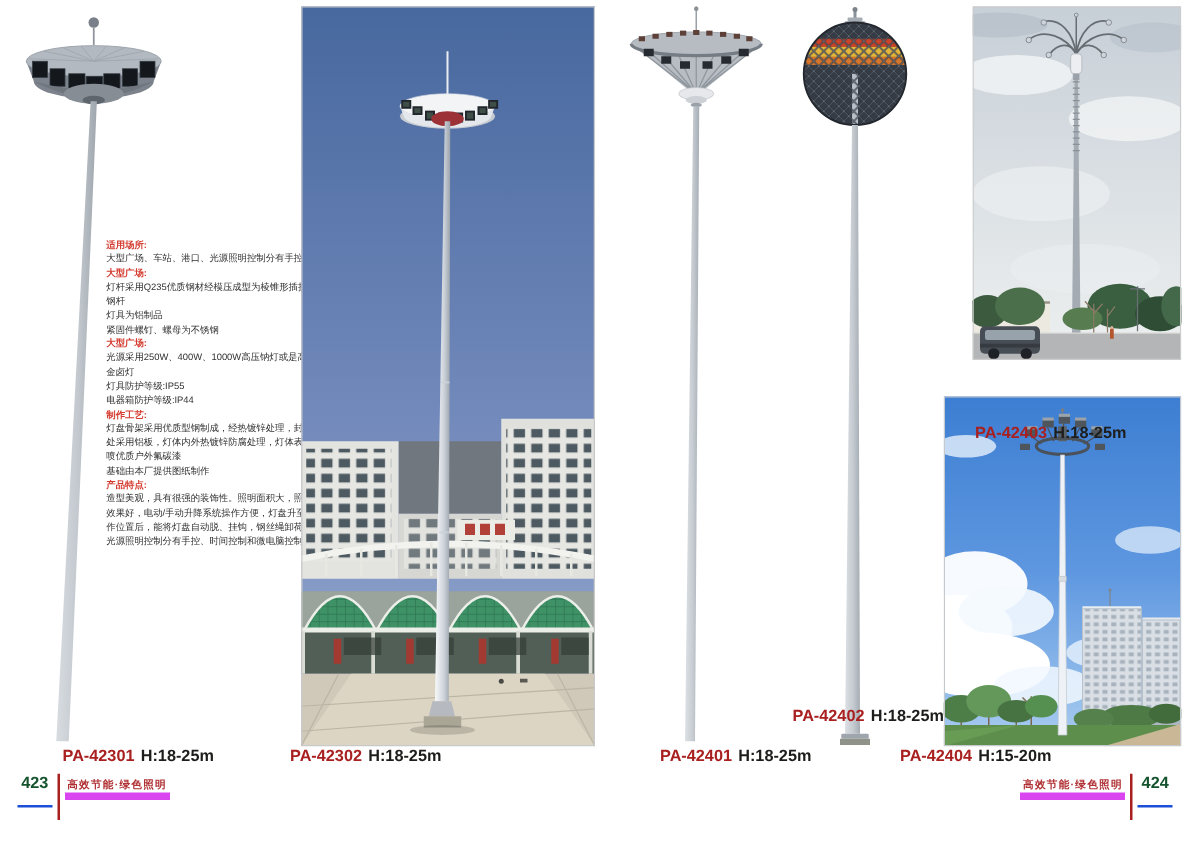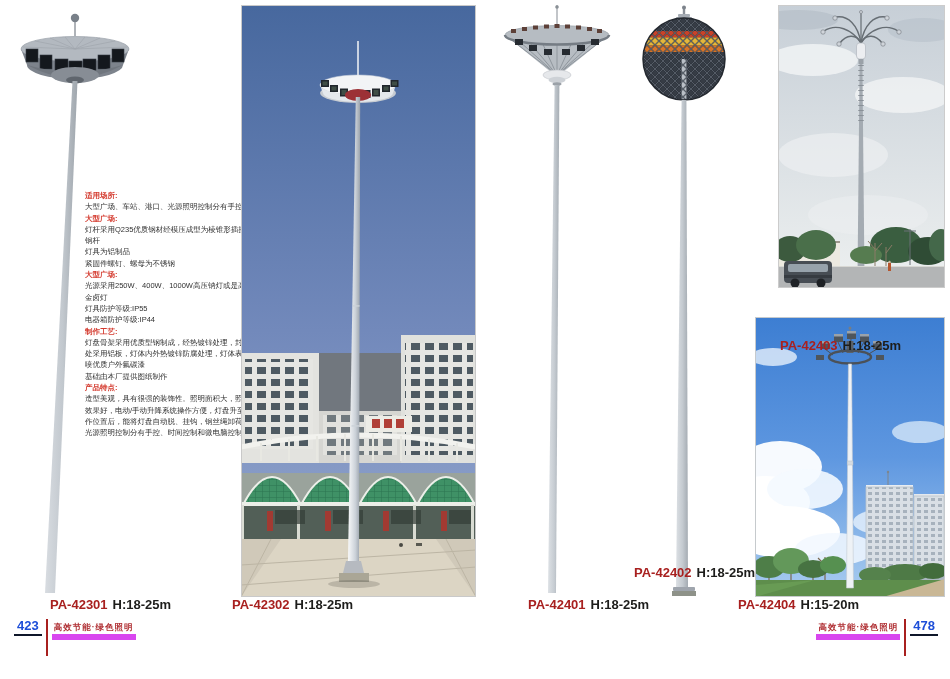--- a/index.html
+++ b/index.html
@@ -10,22 +10,22 @@
   
   .spec{position:absolute;left:85px;top:190px;width:172px;font-size:7.5px;
         line-height:11.3px;color:#303030;}
   .spec-h{color:#d43a2e;font-weight:bold;}
   
   .label{position:absolute;font-size:13px;font-weight:bold;line-height:13px;
          white-space:nowrap;color:#1d1d1b;}
   .label .code{color:#a8201f;margin-right:5px;}
   
   .footer{position:absolute;display:flex;align-items:flex-start;}
-  .pgnum{font-size:13px;font-weight:bold;color:#1d4ed8;border-bottom:2px solid #0f172a;
-         line-height:14px;padding:0 3px 1px 3px;}
+  .pgnum{font-size:13px;font-weight:bold;color:#14532d;border-bottom:2px solid #1d4ed8;
+         line-height:14px;padding:0 3px 11px 3px;}
   .fbar{width:2px;height:37px;background:#a8201f;margin:0 4px;}
   .fslogan{font-size:8.5px;font-weight:bold;color:#b03034;letter-spacing:1px;
            border-bottom:6px solid #d946ef;line-height:10px;padding:3px 2px 2px 2px;}
 </style>
 </head>
 <body>
 
 <div class="page">
 
   <div class="panel photo-frame" style="left:10px;top:5px;width:130px;height:592px;">
@@ -431,28 +431,28 @@
   </div>
   <div class="label" style="left:508px;top:598px;margin-left:20px;">
     <span class="code">PA-42401</span><span>H:18-25m</span>
   </div>
   <div class="label" style="left:634px;top:566px;">
     <span class="code">PA-42402</span><span>H:18-25m</span>
   </div>
   <div class="label" style="left:780px;top:291px;margin-top:48px;">
     <span class="code">PA-42403</span><span>H:18-25m</span>
   </div>
-  <div class="label" style="left:738px;top:598px;">
+  <div class="label" style="left:720px;top:598px;">
     <span class="code">PA-42404</span><span>H:15-20m</span>
   </div>
 
   <div class="footer" style="left:14px;top:619px;">
     <span class="pgnum">423</span>
     <span class="fbar"></span>
     <span class="fslogan">高效节能·绿色照明</span>
   </div>
   <div class="footer" style="right:12px;top:619px;">
     <span class="fslogan">高效节能·绿色照明</span>
     <span class="fbar"></span>
-    <span class="pgnum">478</span>
+    <span class="pgnum">424</span>
   </div>
 
 </div>
 
 </body></html>

